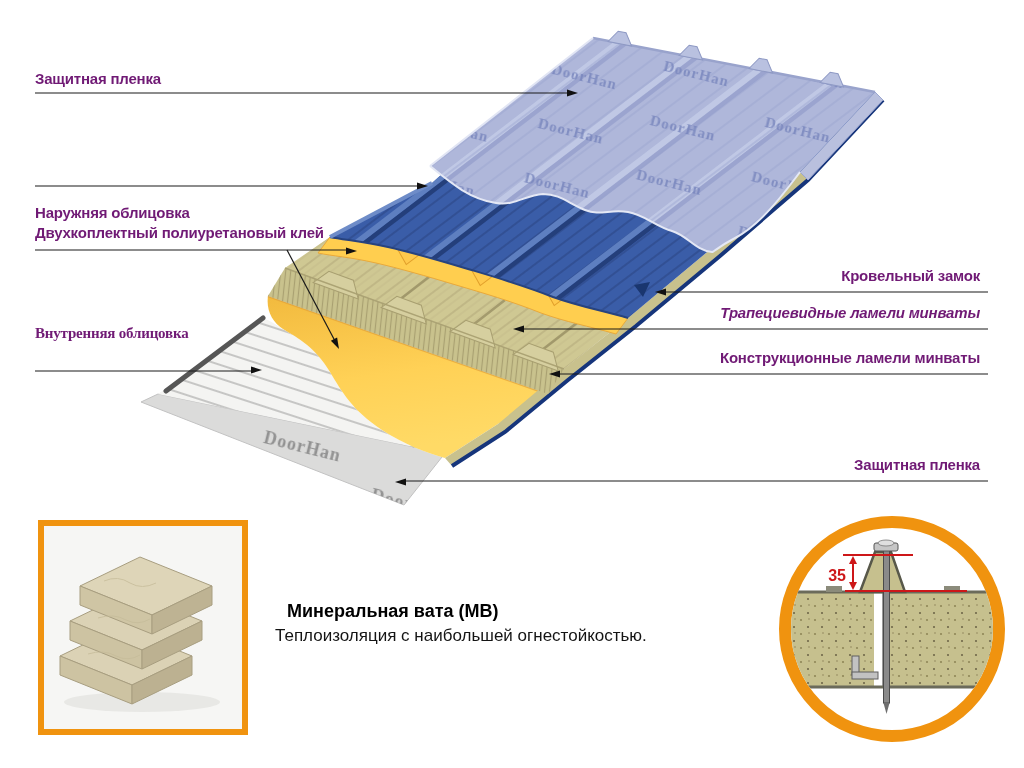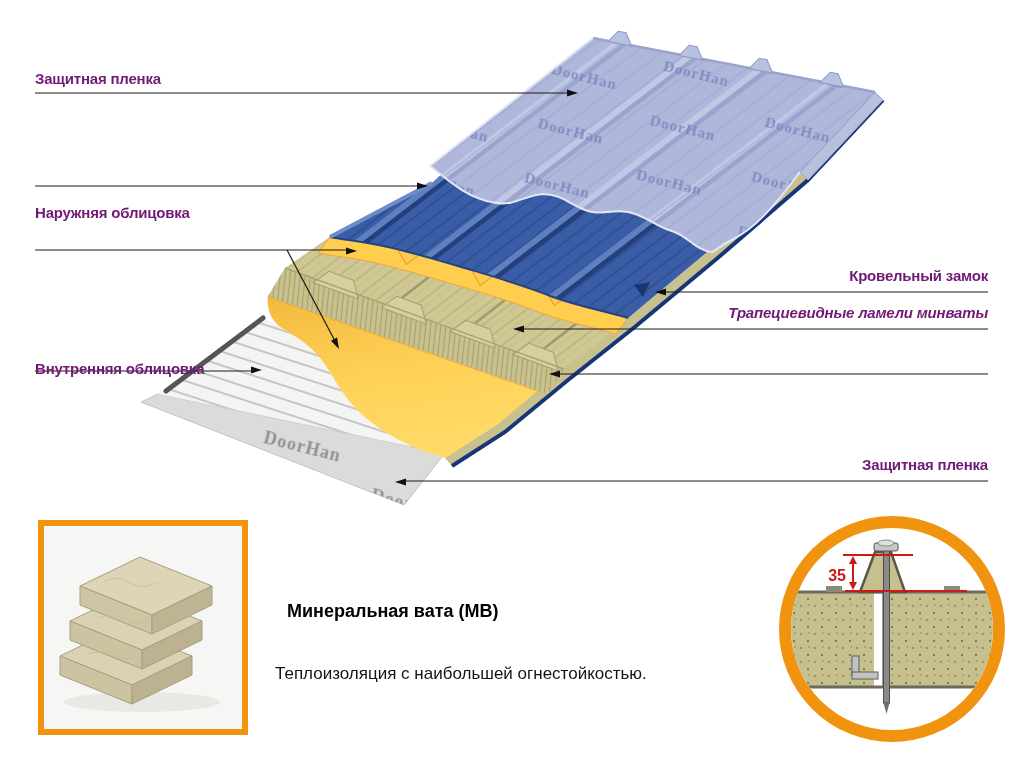--- a/index.html
+++ b/index.html
@@ -2,25 +2,25 @@
 <html><head>
 <meta charset="utf-8">
 <style>
   html,body{margin:0;padding:0;background:#fff;}
   .stage{position:relative;width:1024px;height:768px;background:#ffffff;overflow:hidden;
          font-family:"Liberation Sans",sans-serif;}
   .art{position:absolute;left:0;top:0;}
   .lbl{position:absolute;font:700 15px/1.15 "Liberation Sans",sans-serif;color:#701a75;
        white-space:nowrap;letter-spacing:-0.2px;}
   .lbl.left{left:35px;}
-  .lbl.right{right:36px;text-align:right;}
+  .lbl.right{right:44px;text-align:right;}
   .info-box{position:absolute;left:38px;top:520px;width:198px;height:203px;
             border:6px solid #F0930F;background:#F6F6F4;}
   .cap-title{position:absolute;left:275px;top:601px;font:700 18px "Liberation Sans",sans-serif;color:#000;margin-left:12px;}
-  .cap-sub{position:absolute;left:275px;top:626px;font:400 17px "Liberation Sans",sans-serif;color:#141414;margin-top:38px;}
+  .cap-sub{position:absolute;left:275px;top:626px;font:400 17px "Liberation Sans",sans-serif;color:#141414;}
 </style>
 </head>
 <body>
 
 <div class="stage">
 
   <svg class="art" width="1024" height="768" viewBox="0 0 1024 768">
     <defs>
       <pattern id="dhBlue" width="220" height="56" patternUnits="userSpaceOnUse" patternTransform="rotate(14)">
         <text x="0" y="20" font-family="Liberation Serif, serif" font-weight="700" font-size="15" letter-spacing="1" fill="#7583BC" opacity="0.8">DoorHan</text>
@@ -246,23 +246,25 @@
         </g>
         <polygon points="853,556 849,564 857,564" fill="#CD1719"></polygon>
         <polygon points="853,590 849,582 857,582" fill="#CD1719"></polygon>
         <text x="846" y="581" text-anchor="end" font-family="Liberation Sans, sans-serif" font-weight="700" font-size="16" fill="#CD1719">35</text>
       </g>
     </g>
   </svg>
 
   <div class="lbl left" style="top:70px;">Защитная пленка</div>
   <div class="lbl left" style="top:160px;margin-top:44px;">Наружняя облицовка</div>
-  <div class="lbl left" style="top:360px;">Внутренняя облицовка</div>
+  <div class="lbl left" style="top:224px;">Двухкоплектный полиуретановый клей</div>
+  <div class="lbl left" style="top:325px;font-family:Liberation Serif, serif;">Внутренняя облицовка</div>
   <div class="lbl right" style="top:267px;">Кровельный замок</div>
   <div class="lbl right" style="top:304px;font-style:italic;">Трапециевидные ламели минваты</div>
+  <div class="lbl right" style="top:349px;">Конструкционные ламели минваты</div>
   <div class="lbl right" style="top:456px;">Защитная пленка</div>
 
   <div class="info-box">
     <svg width="198" height="203" viewBox="0 0 198 203">
       <ellipse cx="98" cy="176" rx="78" ry="10" fill="#E8E8E5"></ellipse>
       <g stroke="#A89E80" stroke-width="1">
 
         <polygon points="16,130 76,101 148,130 88,159" fill="#DBD2B5"></polygon>
         <polygon points="16,130 88,159 88,178 16,149" fill="#CDC3A2"></polygon>
         <polygon points="88,159 148,130 148,149 88,178" fill="#BCB191"></polygon>

